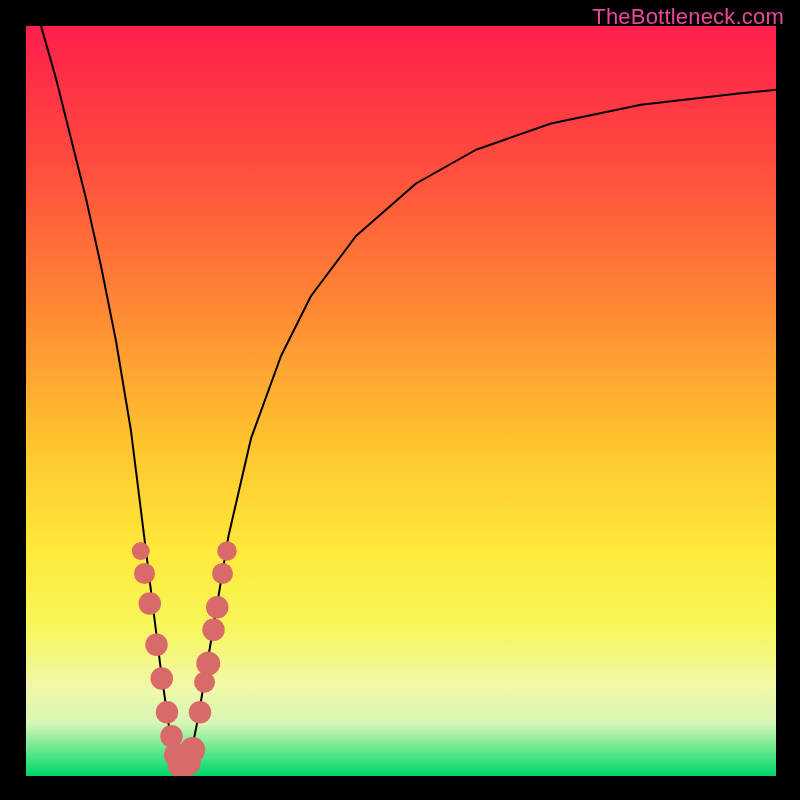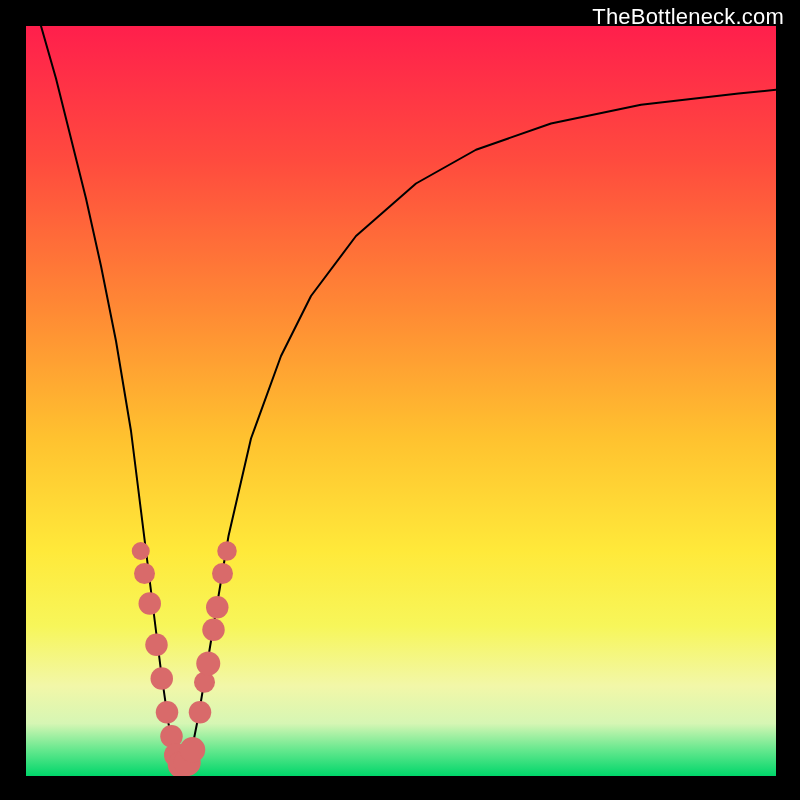--- a/index.html
+++ b/index.html
@@ -36,21 +36,21 @@
     width: 100%;
     height: 100%;
     overflow: visible;
   }
   .watermark {
     position: absolute;
     top: 4px;
     right: 16px;
     font-family: Arial, Helvetica, sans-serif;
     font-size: 22px;
-    color: #ffffff;
+    color: #ec4899;
     letter-spacing: 0.2px;
     user-select: none;
   }
 </style>
 </head>
 <body>
 
 <div class="frame">
 
   <div class="watermark">TheBottleneck.com</div>

